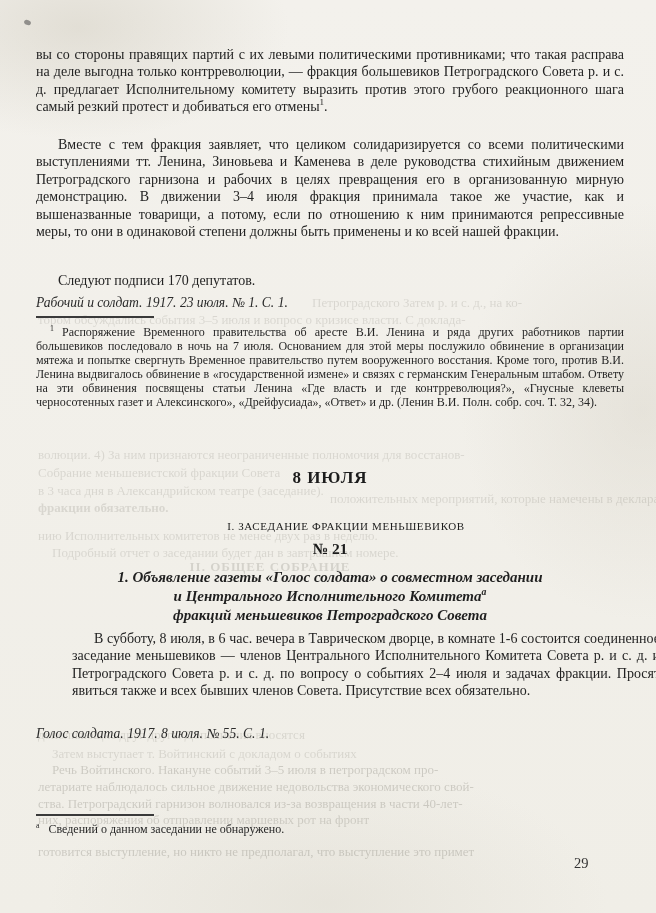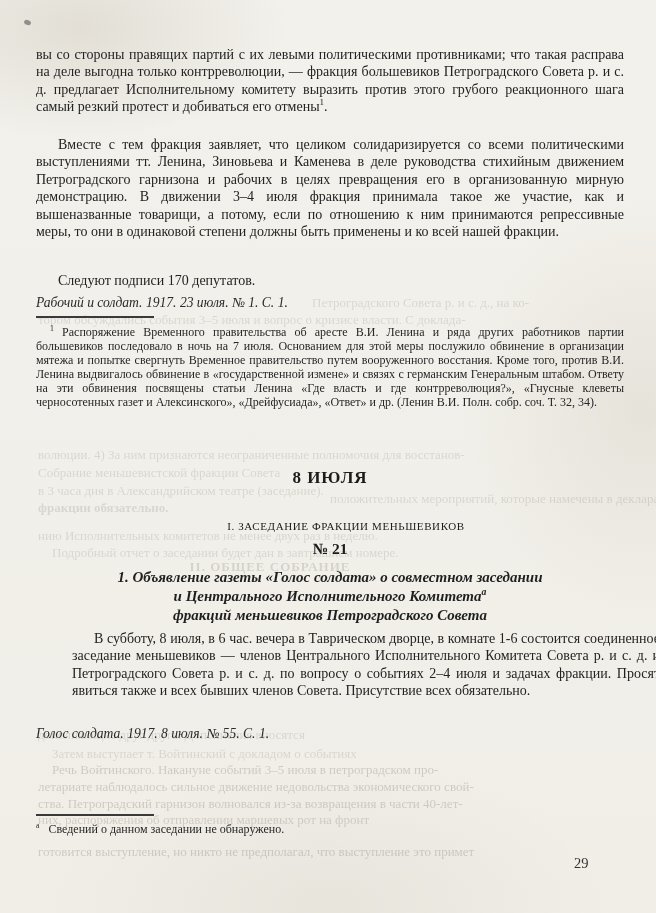--- a/index.html
+++ b/index.html
@@ -76,21 +76,21 @@
     position:absolute;left:24px;top:20px;width:7px;height:5px;
     background:#4a4a4a;border-radius:50%;opacity:.55;transform:rotate(20deg);
   }
 </style>
 </head>
 <body>
 
 <div class="page">
 
   <div>
-    <div class="bf bf0">Петроградского Совета р. и с. д., на ко-</div>
+    <div class="bf bf0">Петроградского Затем р. и с. д., на ко-</div>
     <div class="bf bf1">тором обсуждались события 3–5 июля и вопрос о кризисе власти. С доклада-</div>
     <div class="bf bf2">волюции. 4) За ним признаются неограниченные полномочия для восстанов-</div>
     <div class="bf bf3">Собрание меньшевистской фракции Совета</div>
     <div class="bf bf4">в 3 часа дня в Александрийском театре (заседание).</div>
     <div class="bf bf5">фракции обязательно.</div>
     <div class="bf bf6">положительных мероприятий, которые намечены в декларации</div>
     <div class="bf bf7">нию Исполнительных комитетов не менее двух раз в неделю.</div>
     <div class="bf bf8">Подробный отчет о заседании будет дан в завтрашнем номере.</div>
     <div class="bf bf9">II. ОБЩЕЕ СОБРАНИЕ</div>
     <div class="bf bf10">дополняющие друг друга. Дополнения вносятся</div>

